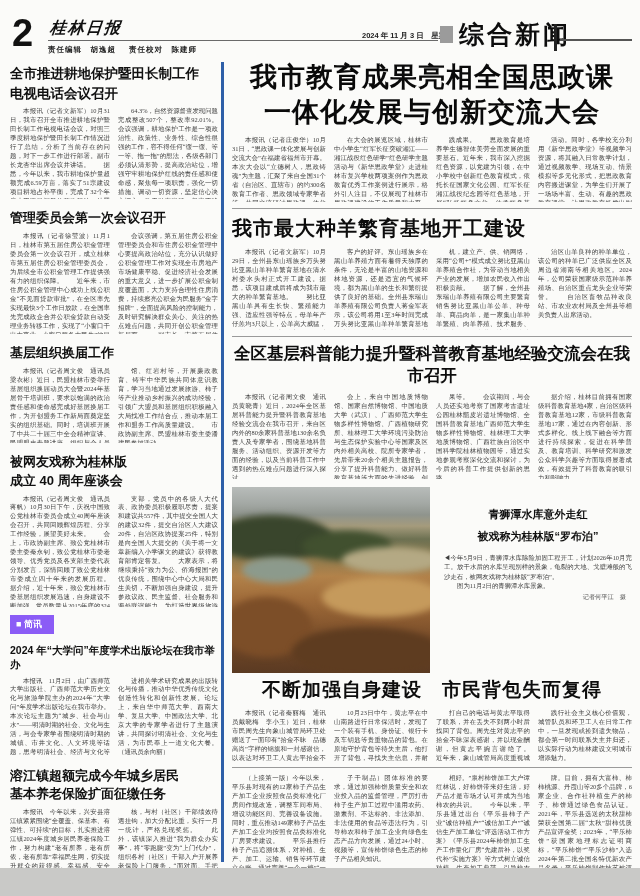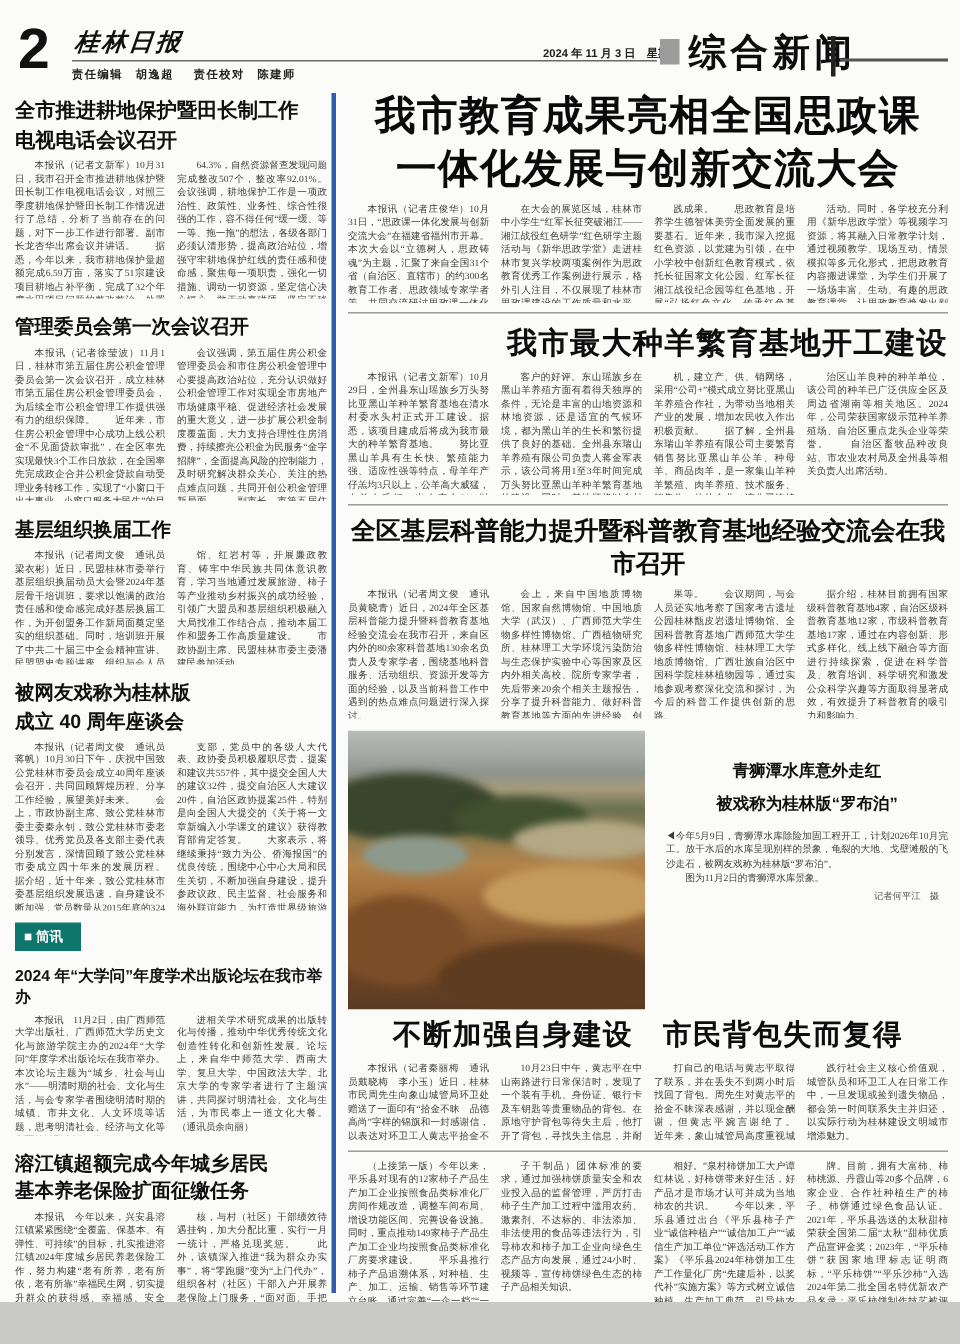--- a/index.html
+++ b/index.html
@@ -33,34 +33,34 @@
   .vrule-blue{position:absolute;left:221px;top:62px;width:3px;height:800px;background:#2e5fa8;}
   
   .leftcol{position:absolute;left:10px;top:58px;width:208px;height:810px;overflow:hidden;}
   .lh{font-family:"Liberation Sans",sans-serif;font-weight:bold;color:#101010;
     line-height:1.45;}
   .lh1{font-size:13.5px;margin:6px 0 4px;}
   .lh2{font-size:13px;margin:10px 0 4px;}
   .lbody{display:flex;gap:8px;overflow:hidden;}
   .lcol{width:100px;font-size:6.4px;line-height:1.4;text-align:justify;color:#3c3c3c;
     text-indent:13px;overflow:hidden;}
-  .badge{display:inline-block;background:#0f766e;color:#fff;font-family:"Liberation Sans",sans-serif;
+  .badge{display:inline-block;background:#8b5cf6;color:#fff;font-family:"Liberation Sans",sans-serif;
     font-weight:bold;font-size:9px;padding:3px 12px 3px 6px;margin:8px 0 2px;}
   .brief-head{font-family:"Liberation Sans",sans-serif;font-weight:bold;font-size:10.5px;
     color:#101010;margin:8px 0 5px;letter-spacing:0px;}
   
   .center{position:absolute;left:232px;top:58px;width:400px;height:810px;overflow:hidden;}
   .main-head{font-family:"Liberation Sans",sans-serif;font-weight:bold;color:#0a0a0a;
     text-align:center;font-size:27px;line-height:1.3;letter-spacing:1px;margin:2px 0 6px;}
   .cbody{display:flex;gap:8px;overflow:hidden;}
   .ccol{width:94px;font-size:6.4px;line-height:1.4;text-align:justify;color:#3c3c3c;
     text-indent:13px;overflow:hidden;}
   .divider{height:1px;background:#9a9a9a;margin:6px 0;}
   .h-sheep{font-family:"Liberation Sans",sans-serif;font-weight:bold;font-size:20px;color:#0d0d0d;
-    text-align:right;margin:4px 0 6px;letter-spacing:1px;}
+    text-align:left;margin:4px 0 6px;letter-spacing:1px;}
   .h-kepu{font-family:"Liberation Sans",sans-serif;font-weight:bold;font-size:16.5px;color:#0d0d0d;
     text-align:center;margin:4px 0 6px;}
   .photo-row{display:flex;margin:8px 0 4px;height:186px;overflow:hidden;}
   .photo{position:relative;width:198px;height:186px;overflow:hidden;
     background:linear-gradient(180deg,#b8bcba 0%,#a3a8a4 9%,#8f948d 15%,#a59b7c 21%,
       #6d7152 28%,#8a7a4f 37%,#b2824a 48%,#a06c3a 60%,#8a5a30 72%,#6e4526 86%,#5a3a22 100%);}
   .blob{position:absolute;border-radius:50%;filter:blur(3px);}
   .b1{left:-20px;top:28px;width:120px;height:46px;background:#39452c;}
   .b2{left:70px;top:44px;width:90px;height:30px;background:#41502f;}
   .b3{left:10px;top:70px;width:70px;height:26px;background:#8c9a8c;}

